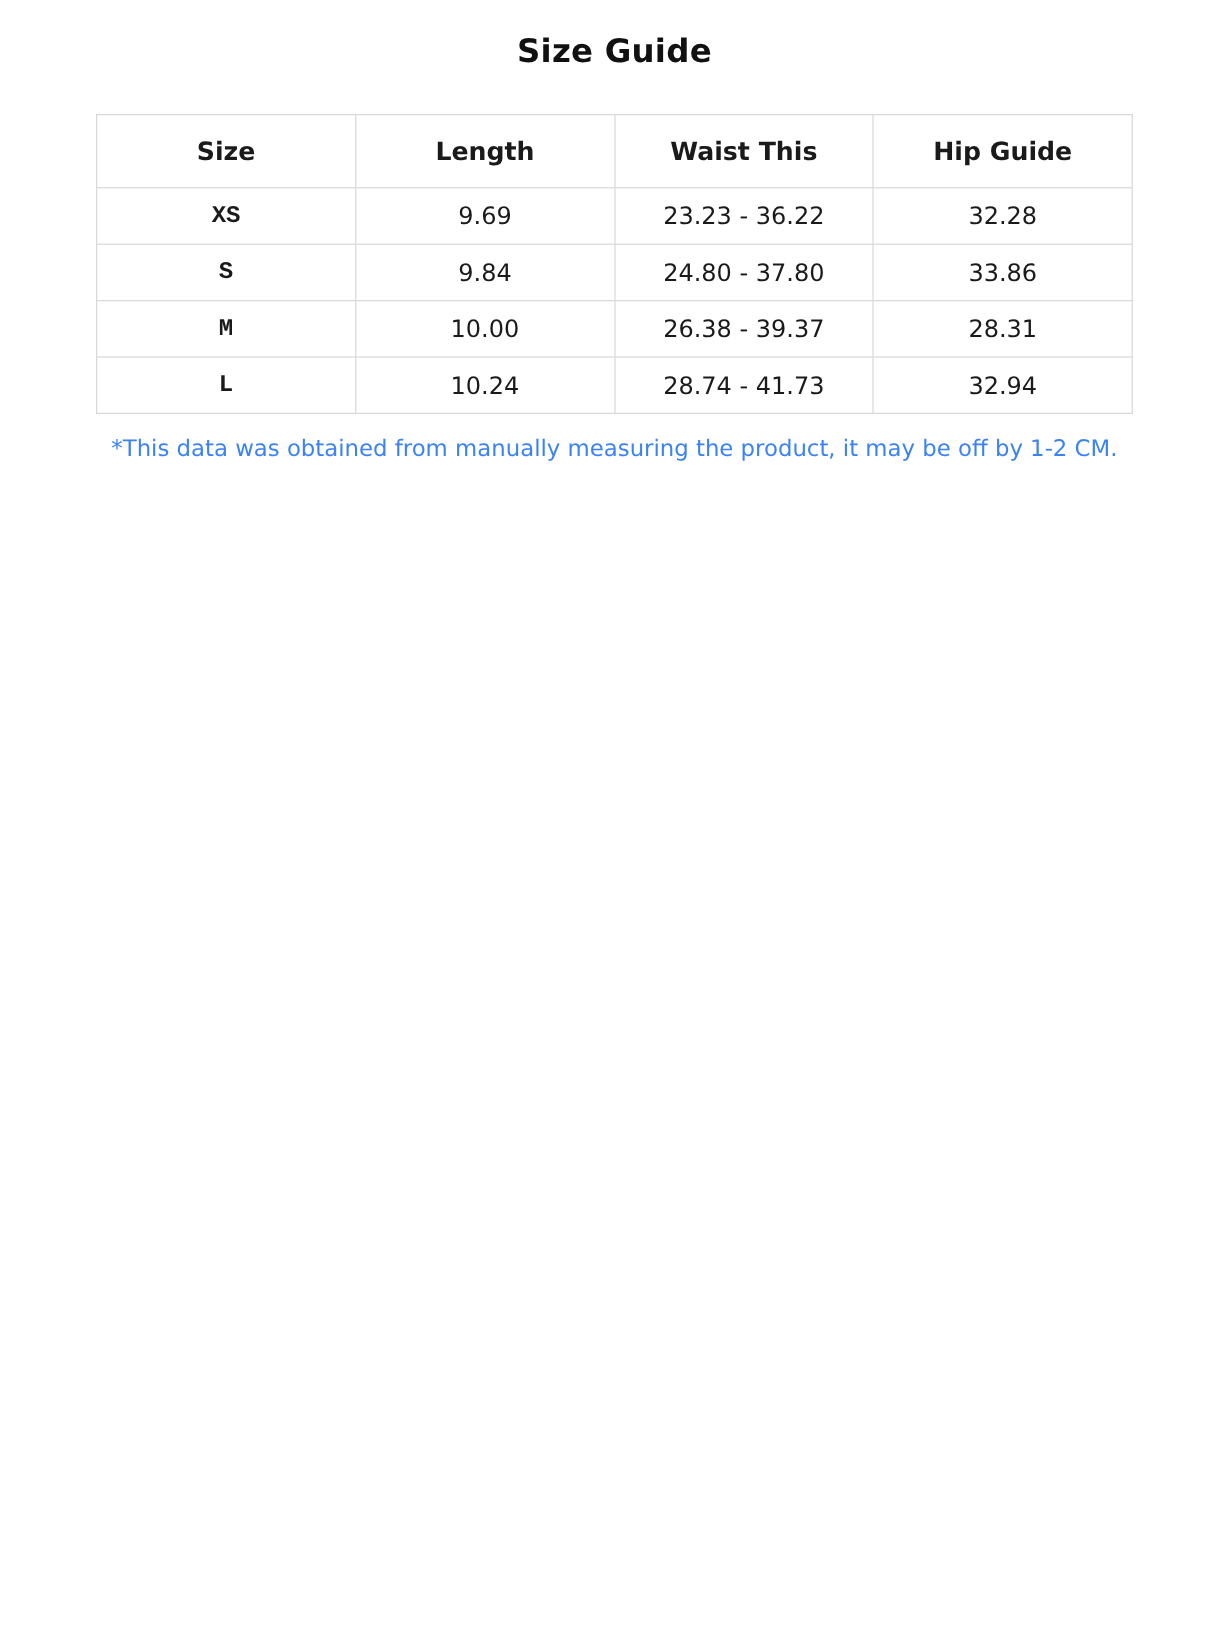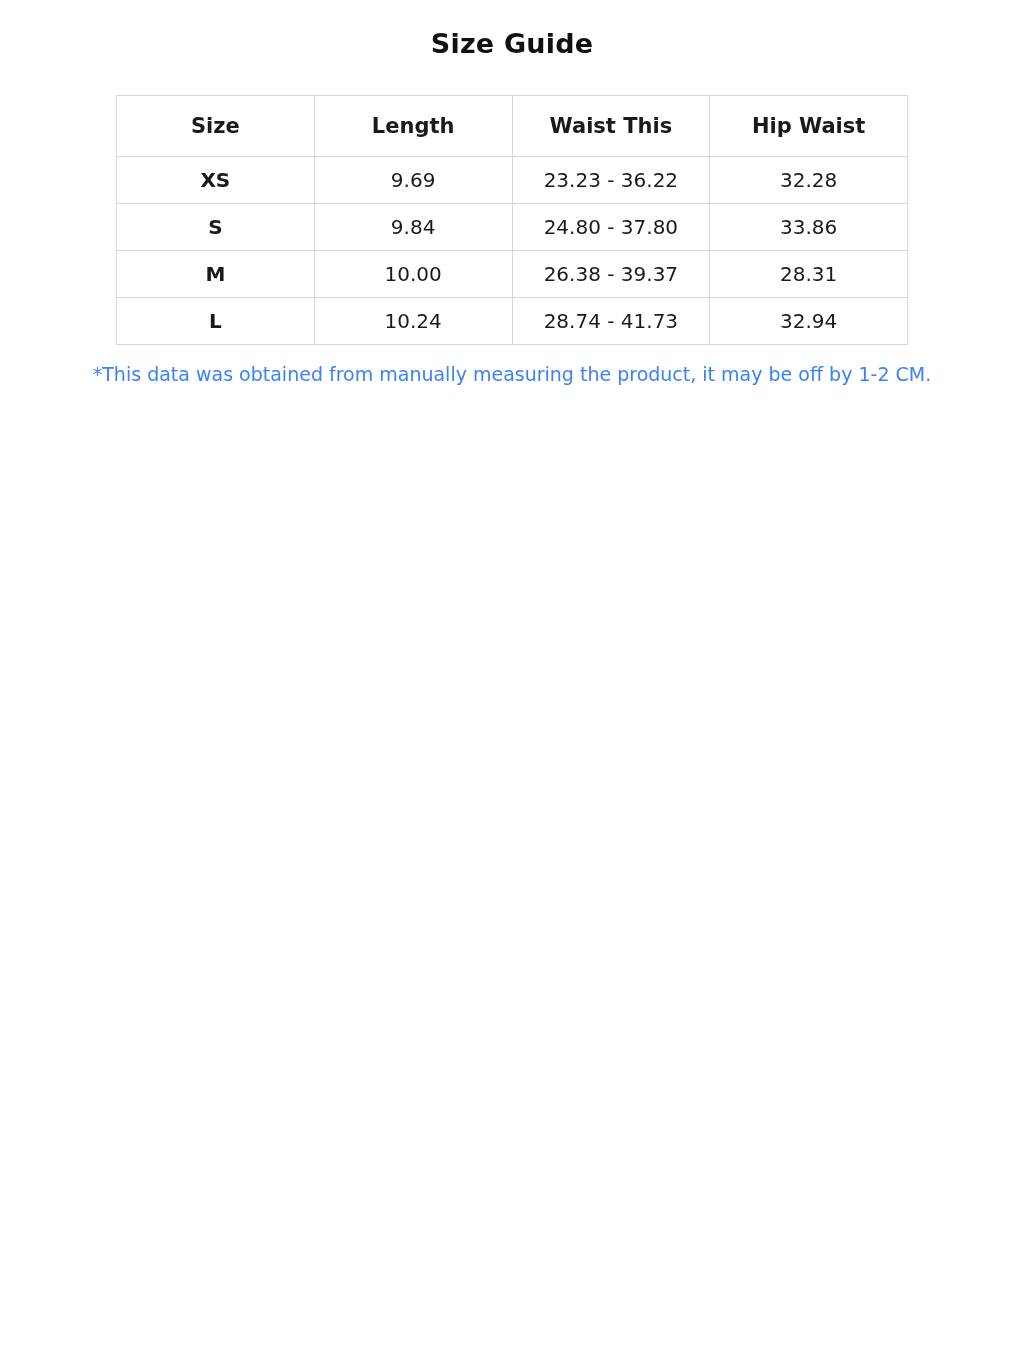--- a/index.html
+++ b/index.html
@@ -21,21 +21,21 @@
   }
   .page-title {
     text-align: center;
     font-size: 27px;
     font-weight: bold;
     color: #111111;
     letter-spacing: 0.2px;
     margin: 0 0 36px 0;
   }
   .table-wrap {
-    width: 792px;
+    width: 864px;
     margin: 0 auto;
   }
   table.size-table {
     border-collapse: collapse;
     width: 100%;
     table-layout: fixed;
   }
   table.size-table th,
   table.size-table td {
     border: 1px solid #d8d8d8;
@@ -46,20 +46,21 @@
     height: 46px;
     vertical-align: middle;
   }
   table.size-table thead th {
     font-weight: bold;
     font-size: 21px;
     height: 60px;
   }
   table.size-table tbody td.size-cell {
     font-weight: bold;
+    font-family: Liberation Mono, monospace;
   }
   table.size-table col.c1 { width: 25%; }
   table.size-table col.c2 { width: 25%; }
   table.size-table col.c3 { width: 25%; }
   table.size-table col.c4 { width: 25%; }
   .footnote {
     width: 900px;
     margin: 18px auto 0 auto;
     text-align: center;
     font-size: 19px;
@@ -79,21 +80,21 @@
         <col class="c1">
           <col class="c2">
           <col class="c3">
           <col class="c4">
       </colgroup>
       <thead>
         <tr>
           <th>Size</th>
           <th>Length</th>
           <th>Waist This</th>
-          <th>Hip Waist</th>
+          <th>Hip Guide</th>
         </tr>
       </thead>
       <tbody>
         <tr>
           <td class="size-cell">XS</td>
           <td>9.69</td>
           <td>23.23 - 36.22</td>
           <td>32.28</td>
         </tr>
         <tr>

